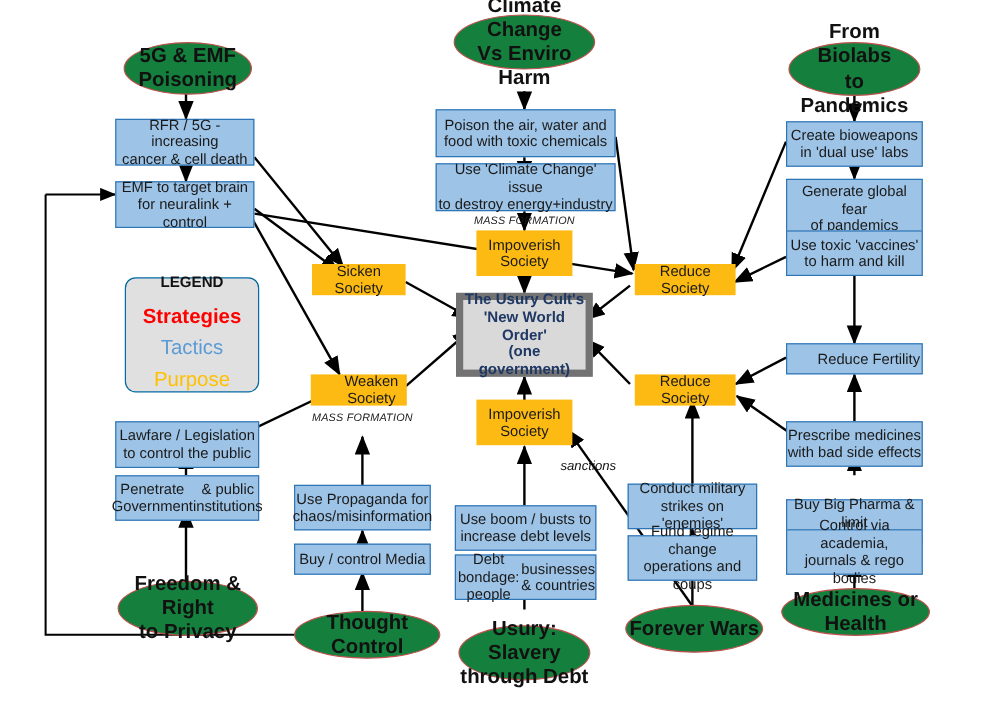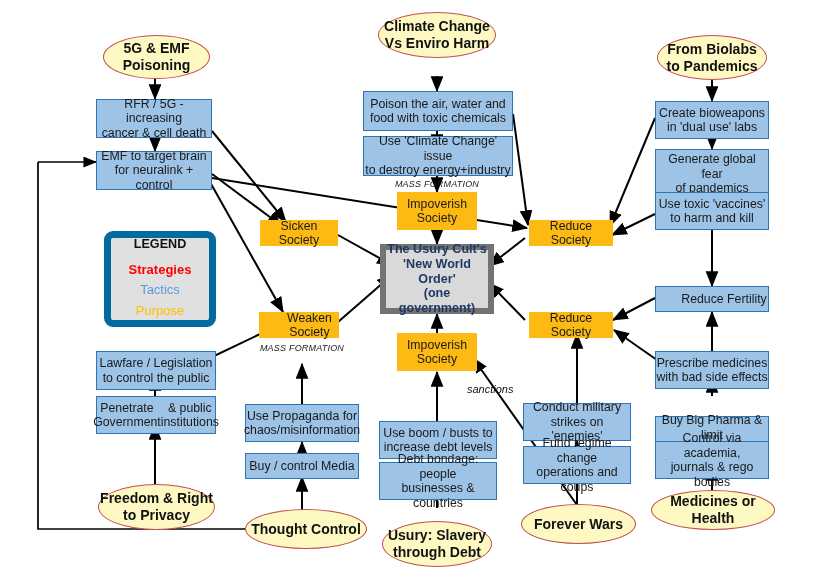--- a/index.html
+++ b/index.html
@@ -6,30 +6,30 @@
   html,body{margin:0;padding:0;background:#ffffff;}
   body{font-family:"Liberation Sans", sans-serif;}
   #canvas{position:relative;width:831px;height:587px;background:#ffffff;overflow:hidden;}
   svg#edges{position:absolute;left:0;top:0;width:831px;height:587px;pointer-events:none;}
 
   .node{position:absolute;box-sizing:border-box;display:flex;align-items:center;
         justify-content:center;text-align:center;line-height:1.18;}
 
   .tactic{background:#9DC3E6;border:1px solid #2E75B6;color:#1a1a1a;font-size:12.3px;}
   .purpose{background:#FDBA12;border:none;color:#1a1a1a;font-size:12.3px;}
-  .strategy{background:#fef9c3;border:1.4px solid #C0504D;border-radius:50%;
-            color:#111111;font-weight:bold;font-size:14px;}
+  .strategy{background:#15803d;border:1.4px solid #C0504D;border-radius:50%;
+            color:#111111;font-weight:bold;font-size:17px;}
   .goal{background:#D9D9D9;border:6px solid #737373;color:#1F3864;
         font-weight:bold;font-size:12.6px;}
 
-  .legend{position:absolute;background:#E0E0E0;border:7px solid #0369a1;border-radius:9px;
+  .legend{position:absolute;background:#E0E0E0;border:1px solid #0369a1;border-radius:9px;
           box-sizing:border-box;display:flex;flex-direction:column;align-items:center;
           justify-content:center;}
   .legend .lg-title{font-weight:bold;font-size:12.6px;color:#111;margin-bottom:9px;}
-  .legend .lg-row{font-size:13px;line-height:1.55;}
+  .legend .lg-row{font-size:17px;line-height:1.55;}
   .lg-strategies{color:#FF0000;font-weight:bold;}
   .lg-tactics{color:#5B9BD5;}
   .lg-purpose{color:#FFC000;}
 
   .caption{position:absolute;font-style:italic;font-size:9px;color:#1a1a1a;
            text-align:center;white-space:nowrap;letter-spacing:.2px;}
   .edge-label{position:absolute;font-style:italic;font-size:11px;color:#111;white-space:nowrap;}
 </style>
 </head>
 <body>
@@ -210,21 +210,21 @@
 
   <div class="node tactic" style="left:245px;top:453px;width:114px;height:26px;">
     <span>Buy / control Media</span>
   </div>
 
   <div class="node tactic" style="left:379px;top:421px;width:118px;height:38px;flex-direction:column;">
     <span>Use boom / busts to</span>
     <span>increase debt levels</span>
   </div>
 
-  <div class="node tactic" style="left:379px;top:462px;width:118px;height:38px;flex-direction:column;">
+  <div class="node tactic" style="left:379px;top:462px;width:118px;height:38px;flex-direction:row;">
     <span>Debt bondage: people</span>
     <span>businesses &amp; countries</span>
   </div>
 
   <div class="node tactic" style="left:523px;top:403px;width:108px;height:38px;flex-direction:column;">
     <span>Conduct military</span>
     <span>strikes on 'enemies'</span>
   </div>
 
   <div class="node tactic" style="left:523px;top:446px;width:108px;height:38px;flex-direction:column;">

